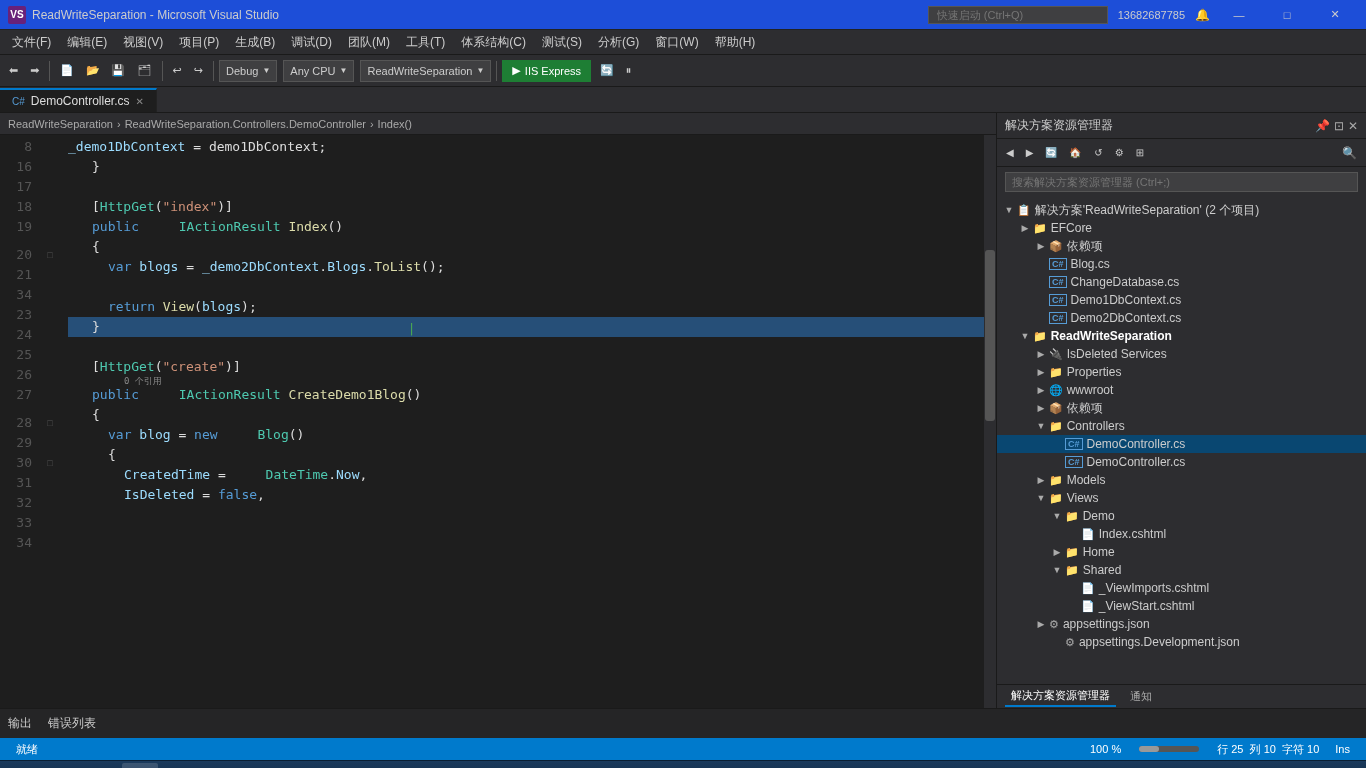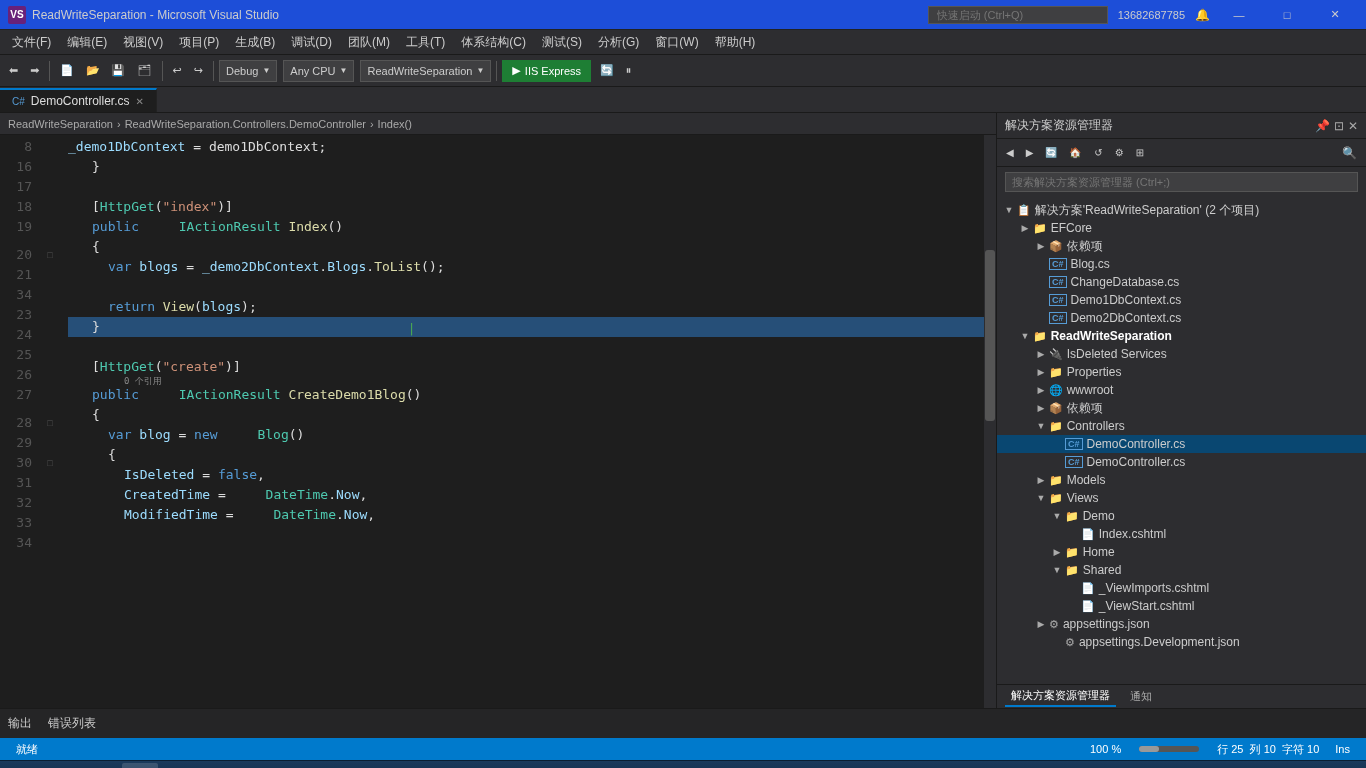--- a/index.html
+++ b/index.html
@@ -284,30 +284,27 @@
 
         <div class="code-line">
           <span style="margin-left:40px;"><span class="kw">var</span> <span class="var">blog</span> <span class="punct">=</span> <span class="kw">new</span> <span class="kw2">Blog</span><span class="punct">()</span></span>
         </div>
 
         <div class="code-line">
           <span style="margin-left:40px;"><span class="punct">{</span></span>
         </div>
 
         <div class="code-line">
+          <span style="margin-left:56px;"><span class="var">CreatedTime</span> <span class="punct">=</span> <span class="kw2">DateTime</span><span class="punct">.</span><span class="var">Now</span><span class="punct">,</span></span>
+        </div>
+
+        <div class="code-line">
           <span style="margin-left:56px;"><span class="var">IsDeleted</span> <span class="punct">=</span> <span class="kw">false</span><span class="punct">,</span></span>
         </div>
 
-        <div class="code-line">
-          <span style="margin-left:56px;"><span class="var">CreatedTime</span> <span class="punct">=</span> <span class="kw2">DateTime</span><span class="punct">.</span><span class="var">Now</span><span class="punct">,</span></span>
-        </div>
-
-        <div class="code-line">
-          <span style="margin-left:56px;"><span class="var">ModifiedTime</span> <span class="punct">=</span> <span class="kw2">DateTime</span><span class="punct">.</span><span class="var">Now</span><span class="punct">,</span></span>
-        </div>
       </div>
 
       <div id="vscroll">
         <div id="vscroll-thumb"></div>
       </div>
     </div>
   </div>
 
   <div id="solution-explorer">
     <div id="se-header">

